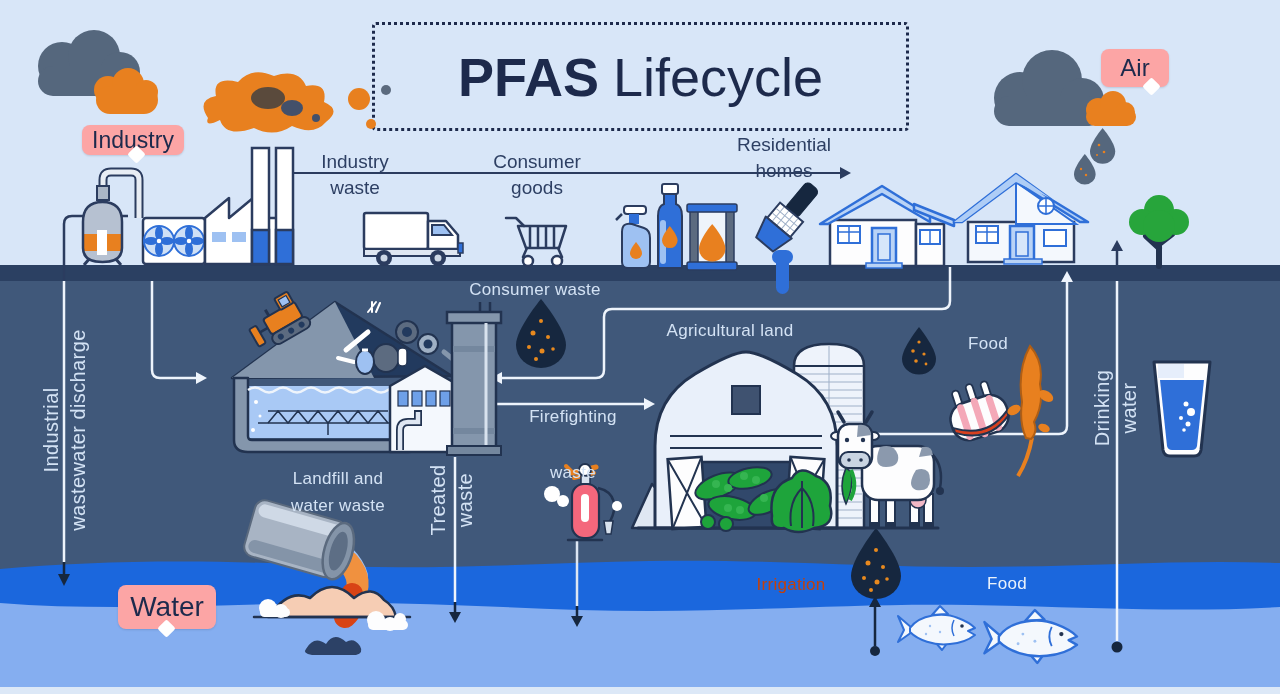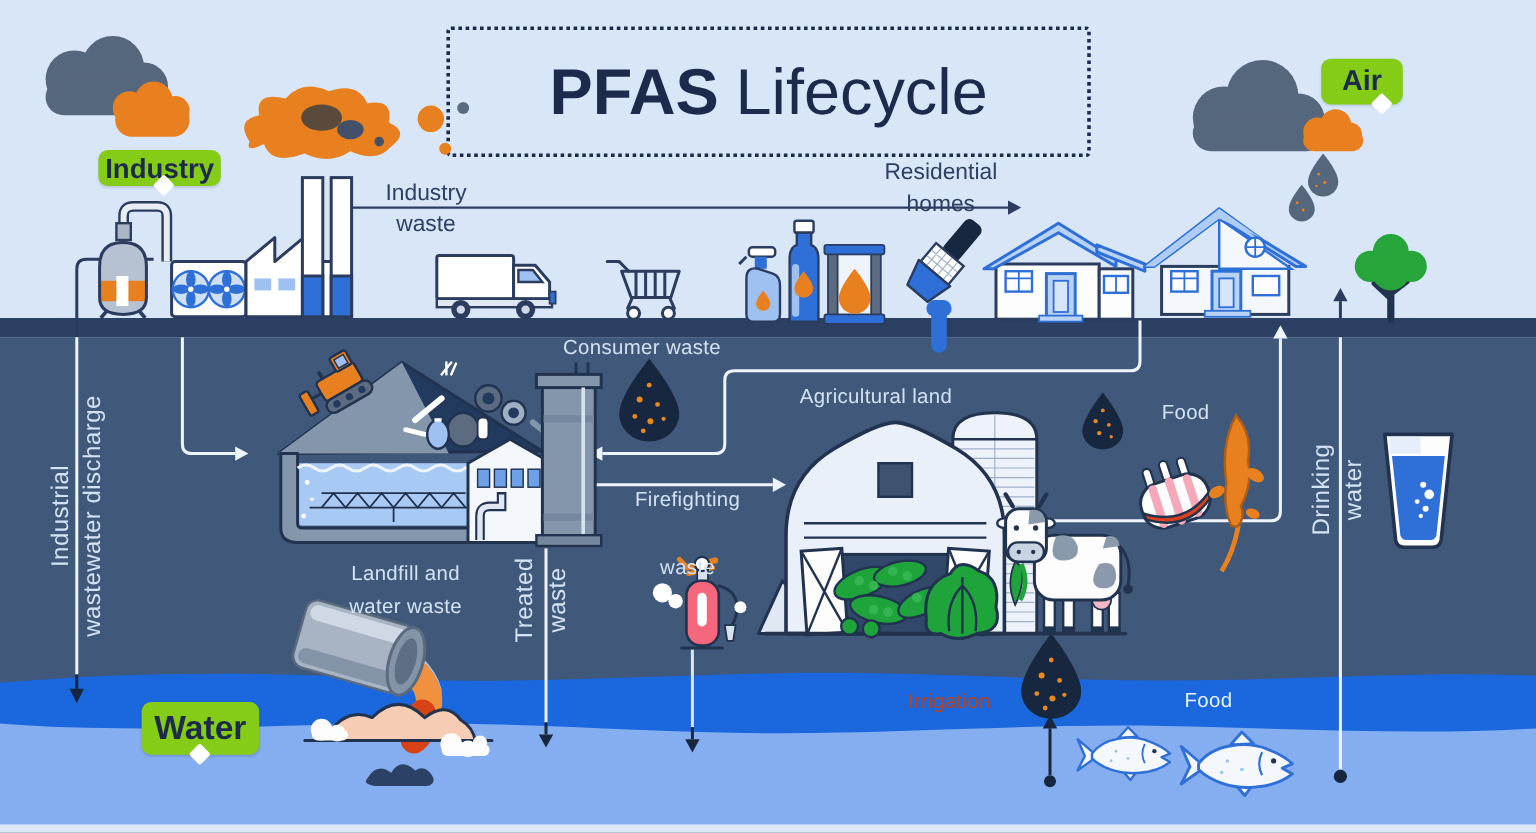--- a/index.html
+++ b/index.html
@@ -6,22 +6,22 @@
   .stage{position:relative;width:1280px;height:694px;overflow:hidden;
          font-family:"Liberation Sans",sans-serif;}
   svg.ic{position:absolute;overflow:visible;}
   .lbl{position:absolute;transform:translate(-50%,-50%);text-align:center;white-space:nowrap;}
   .lbl2{display:flex;flex-direction:column;gap:5px;}
   .dark-lbl{color:#2d3f63;font-size:19px;line-height:21px;font-weight:500;}
   .light-lbl{color:#d3e2f4;font-size:17px;line-height:22px;letter-spacing:.3px;}
   .vlbl{position:absolute;transform:translate(-50%,-50%) rotate(-90deg);
         display:flex;flex-direction:column;align-items:center;gap:7px;
         color:#d3e2f4;font-size:20px;line-height:20px;letter-spacing:.4px;white-space:nowrap;}
-  .bubble{position:absolute;background:#84cc16;border-radius:8px;color:#1d2a4c;
-          font-weight:bold;display:flex;align-items:center;justify-content:center;
+  .bubble{position:absolute;background:#fca5a5;border-radius:8px;color:#1d2a4c;
+          font-weight:normal;display:flex;align-items:center;justify-content:center;
           box-shadow:0 1px 2px rgba(30,42,76,.15);}
   .bubble .tail{position:absolute;bottom:-6px;width:13px;height:13px;background:#fff;
                 transform:rotate(45deg);border-radius:2px;}
   .titlebox{position:absolute;left:372px;top:22px;width:531px;height:103px;
             border:3px dotted #1d2a4c;border-radius:4px;
             display:flex;align-items:center;justify-content:center;gap:14px;
             color:#1d2a4c;font-size:54px;}
   .titlebox .b{font-weight:800;}
   .titlebox .r{font-weight:400;}
 </style>
@@ -152,20 +152,24 @@
     <ellipse cx="96" cy="42" rx="11" ry="8" fill="#43506a"></ellipse>
     <circle cx="120" cy="52" r="4" fill="#43506a"></circle>
     <circle cx="163" cy="33" r="11" fill="#e8801f"></circle>
     <circle cx="190" cy="24" r="5" fill="#5b6a7e"></circle>
     <circle cx="175" cy="58" r="5" fill="#e8801f"></circle>
   </svg>
 
   <div class="lbl dark-lbl lbl2" style="left:355px;top:174px;">
     <span>Industry</span>
     <span>waste</span>
+  </div>
+  <div class="lbl dark-lbl lbl2" style="left:537px;top:174px;">
+    <span>Consumer</span>
+    <span>goods</span>
   </div>
   <div class="lbl dark-lbl lbl2" style="left:772px;top:157px;margin-left:12px;">
     <span>Residential</span>
     <span>homes</span>
   </div>
 
   <svg class="ic" style="left:362px;top:205px" width="102" height="62" viewBox="0 0 102 62">
     <rect x="2" y="8" width="64" height="36" rx="2" fill="#ffffff" stroke="#2b3c5f" stroke-width="2.5"></rect>
     <path d="M66,16 H84 L96,30 V44 H66 Z" fill="#ffffff" stroke="#2b3c5f" stroke-width="2.5" stroke-linejoin="round"></path>
     <path d="M70,20 H82 L90,30 H70 Z" fill="#9ec1f2" stroke="#2b3c5f" stroke-width="2"></path>

